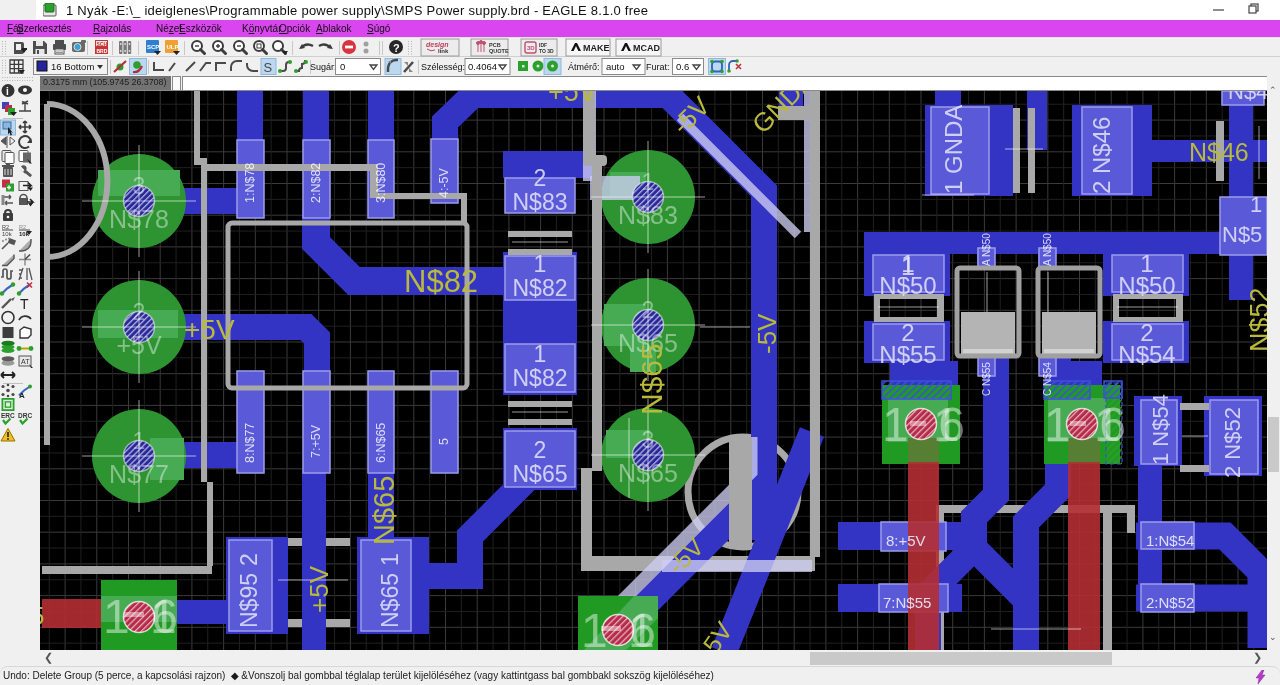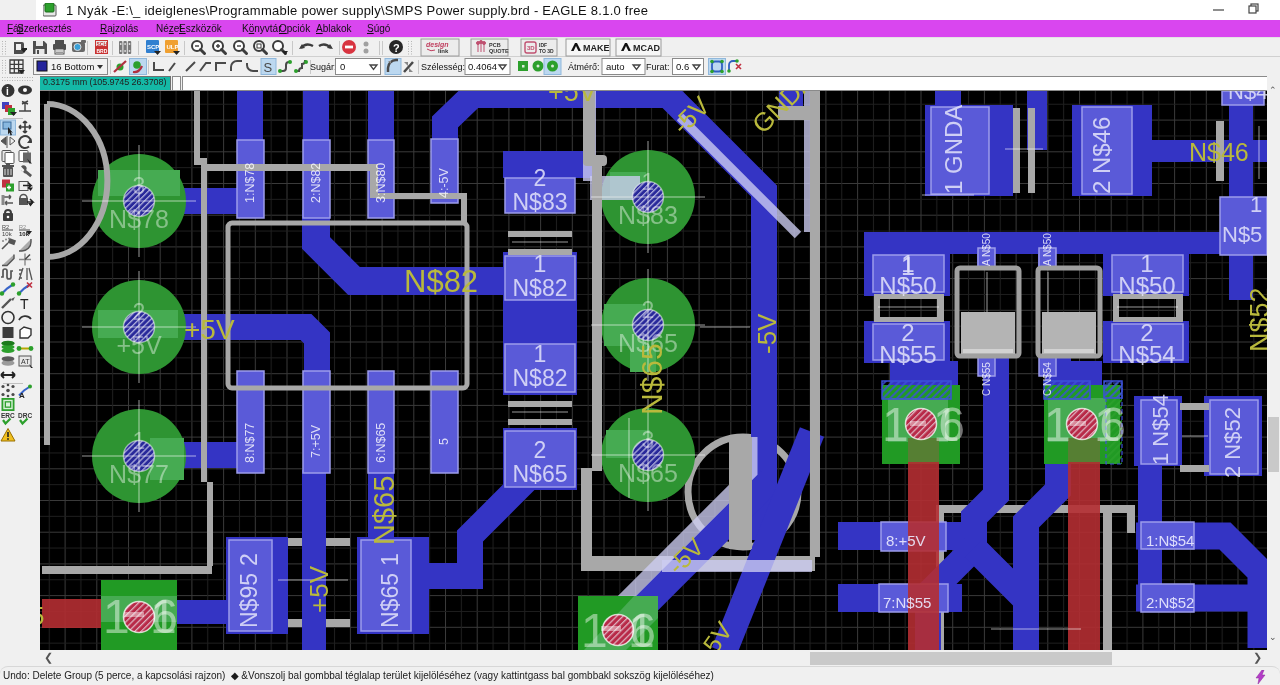--- a/index.html
+++ b/index.html
@@ -4,21 +4,21 @@
 <style>
   * { margin:0; padding:0; box-sizing:border-box; }
   html,body { width:1280px; height:685px; overflow:hidden; font-family:"Liberation Sans", sans-serif; background:#f0f0f0; }
   #titlebar { position:absolute; left:0; top:0; width:1280px; height:20px; background:#ffffff;margin-left:36px; }
   #titlebar .title { position:absolute; left:30px; top:3px; font-size:13px; color:#111; }
   #menubar { position:absolute; left:0; top:20px; width:1280px; height:17px; background:#d946ef; font-size:10px; color:#111; }
   #menubar span { position:absolute; top:3px; }
   #toolbar1 { position:absolute; left:0; top:37px; width:1280px; height:20px; background:#f0f0f0; border-top:1px solid #e3e3e3; border-bottom:1px solid #d0d0d0; }
   #toolbar2 { position:absolute; left:0; top:58px; width:1280px; height:36px; background:#f0f0f0; border-bottom:1px solid #d0d0d0; }
   #coordrow { position:absolute; left:0; top:76px; width:1280px; height:15px; background:#f0f0f0; }
-  #coordbox { position:absolute; left:39px; top:0px; width:132px; height:15px; background:#14b8a6; border:1px solid #707070; font-size:10px; color:#222; padding-left:3px; }
+  #coordbox { position:absolute; left:39px; top:0px; width:132px; height:15px; background:#737373; border:1px solid #707070; font-size:10px; color:#222; padding-left:3px; }
   #cmdbox { position:absolute; left:172px; top:0px; width:9px; height:15px; background:#fbfbfb; border:1px solid #8a8a8a; }
   #cmdinput { position:absolute; left:182px; top:0px; width:1098px; height:15px; background:#ffffff; border:1px solid #8a8a8a; border-right:none; }
   #palette { position:absolute; left:0; top:75px; width:40px; height:575px; background:#f0f0f0; }
   #canvasborder { position:absolute; left:36px; top:90px; width:1231px; height:560px; background:#8a8a8a; }
   #hscroll { position:absolute; left:0px; top:650px; width:1280px; height:16px; background:#f0f0f0; }
   #hthumb { position:absolute; left:810px; top:652px; width:302px; height:13px; background:#c9c9c9; }
   #vscroll { position:absolute; left:1267px; top:76px; width:13px; height:574px; background:#f0f0f0; }
   #vthumb { position:absolute; left:1268px; top:417px; width:11px; height:55px; background:#c9c9c9; }
   #statusbar { position:absolute; left:0; top:666px; width:1280px; height:19px; background:#f0f0f0; border-top:1px solid #d7d7d7; font-size:10px; color:#1a1a1a;border-radius:8px; }
 </style>
@@ -33,21 +33,21 @@
   <svg width="120" height="20" style="position:absolute;left:1155px;top:0">
       <path d="M22 10 h11" stroke="#444" stroke-width="1.2"></path>
       <rect x="60" y="4" width="7" height="7" fill="none" stroke="#444" stroke-width="1.2"></rect>
       <rect x="58" y="6" width="7" height="7" fill="#fff" stroke="#444" stroke-width="1.2"></rect>
       <path d="M98 5 l9 9 M107 5 l-9 9" stroke="#444" stroke-width="1.2"></path>
     </svg>
 </div>
 <div id="menubar">
   <span style="left:7px"><u>F</u>ájl</span>
   <span style="left:17px"><u>S</u>zerkesztés</span>
-  <span style="left:100px"><u>R</u>ajzolás</span>
+  <span style="left:93px"><u>R</u>ajzolás</span>
   <span style="left:156px">Né<u>z</u>et</span>
   <span style="left:179px"><u>E</u>szközök</span>
   <span style="left:242px">K<u>ö</u>nyvtár</span>
   <span style="left:279px"><u>O</u>pciók</span>
   <span style="left:316px"><u>A</u>blakok</span>
   <span style="left:367px"><u>S</u>úgó</span>
 </div>
 <div id="toolbar1">
 <svg width="1280" height="20" style="position:absolute;left:0;top:0">
   <g fill="none" stroke="#b5b5b5">

